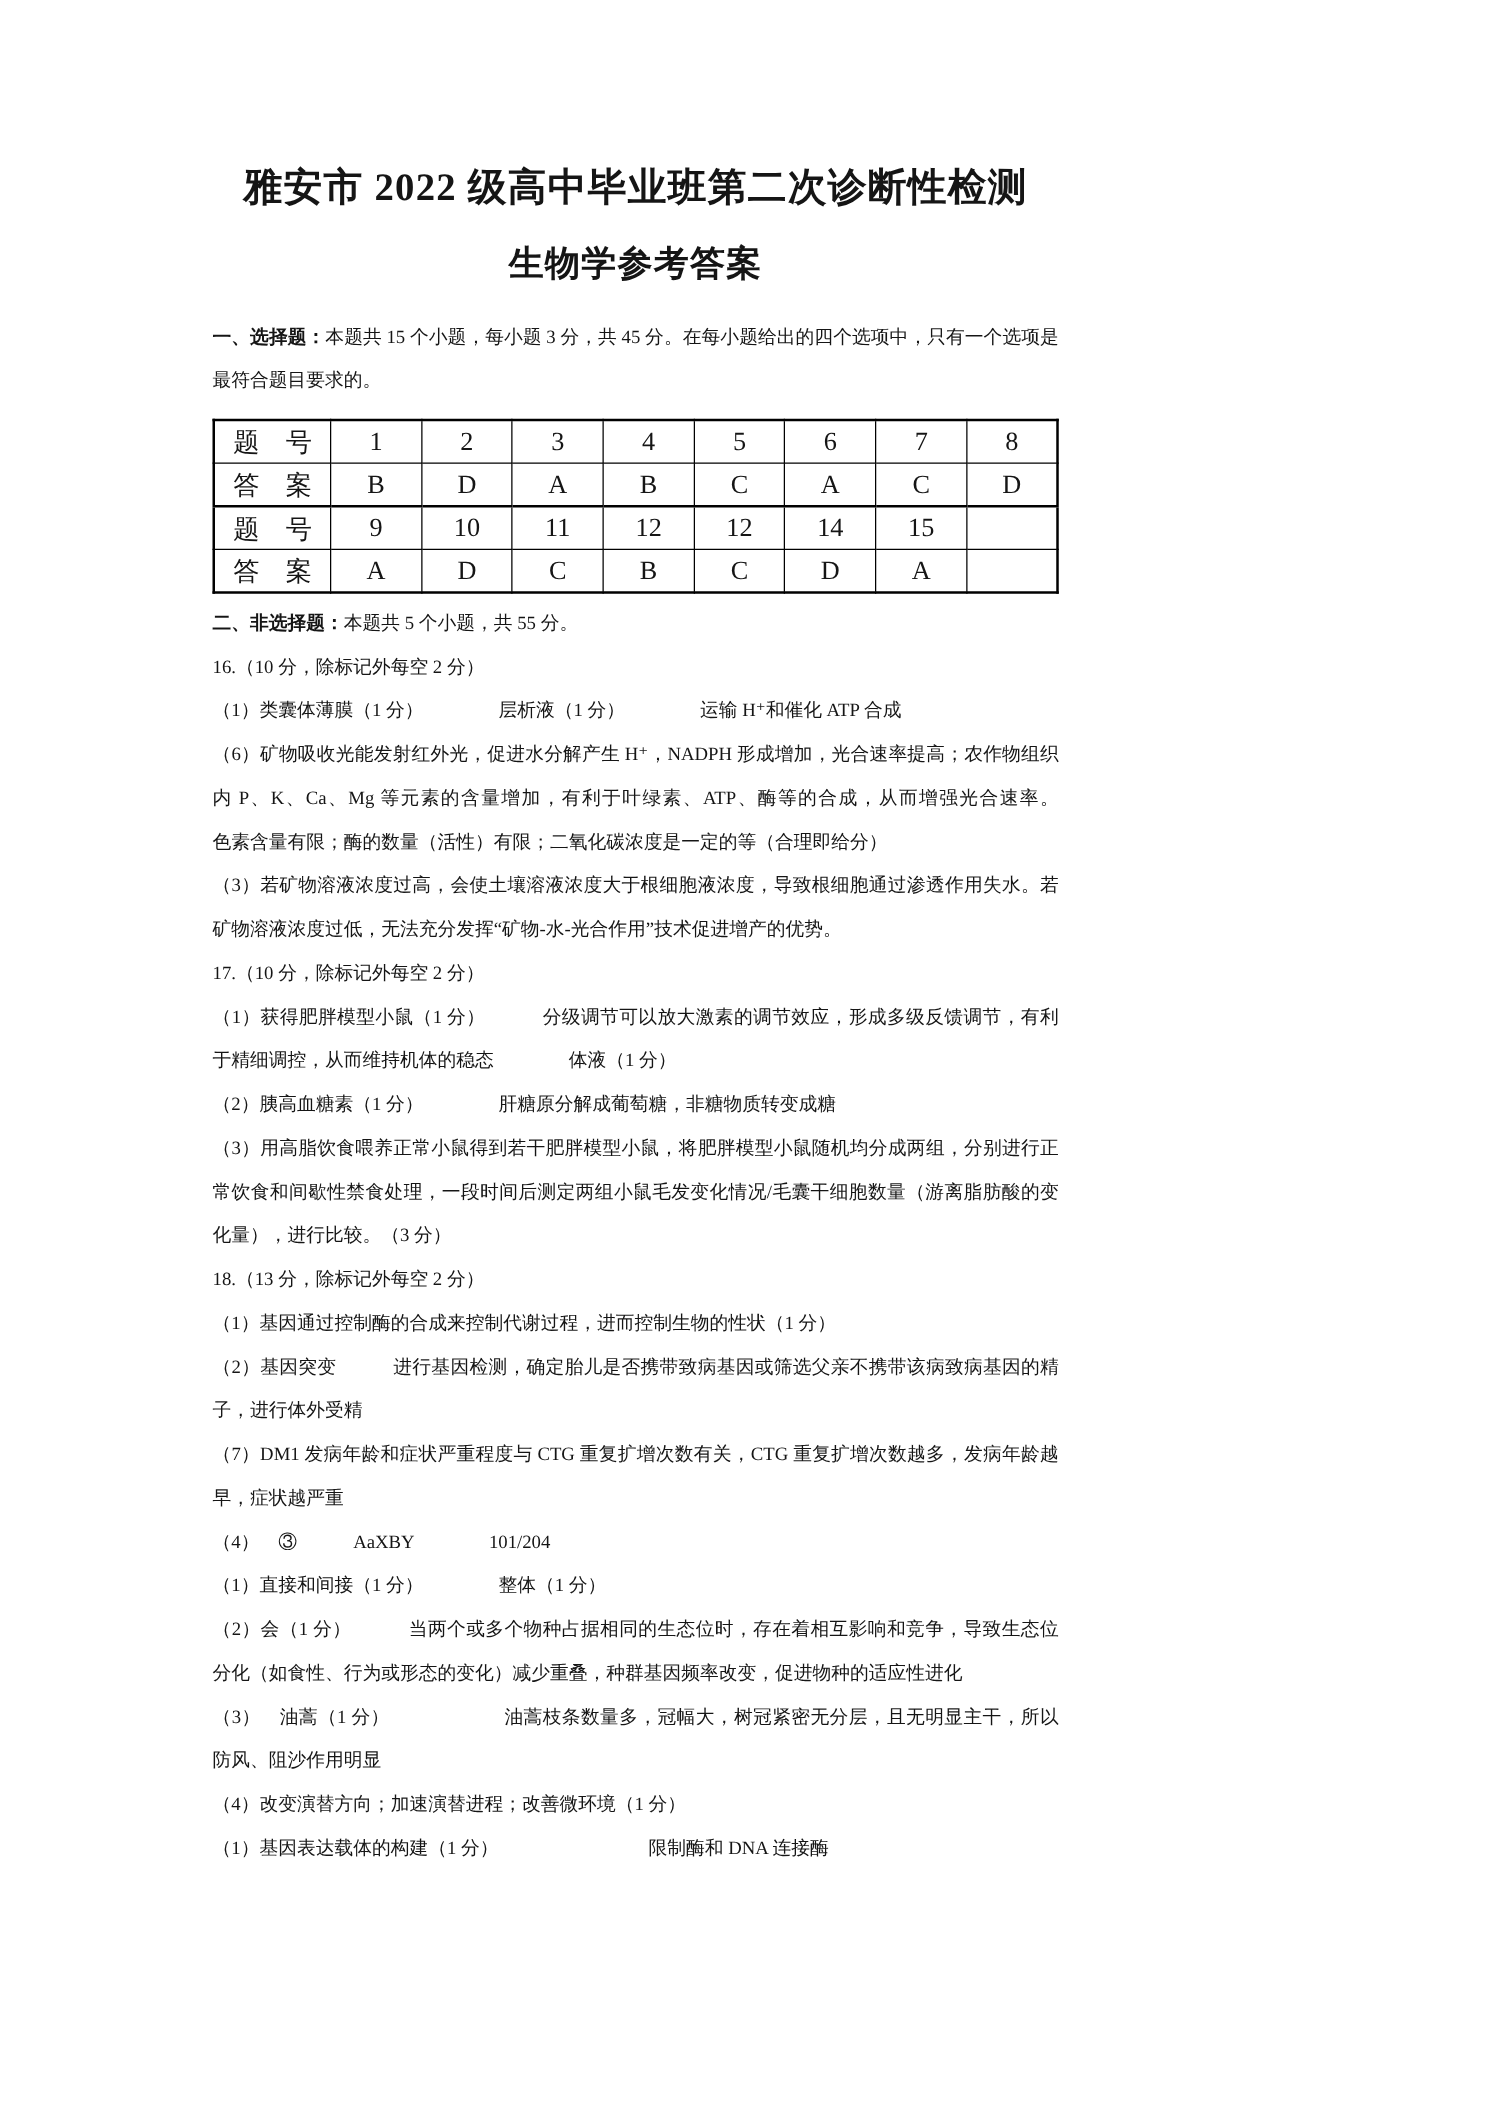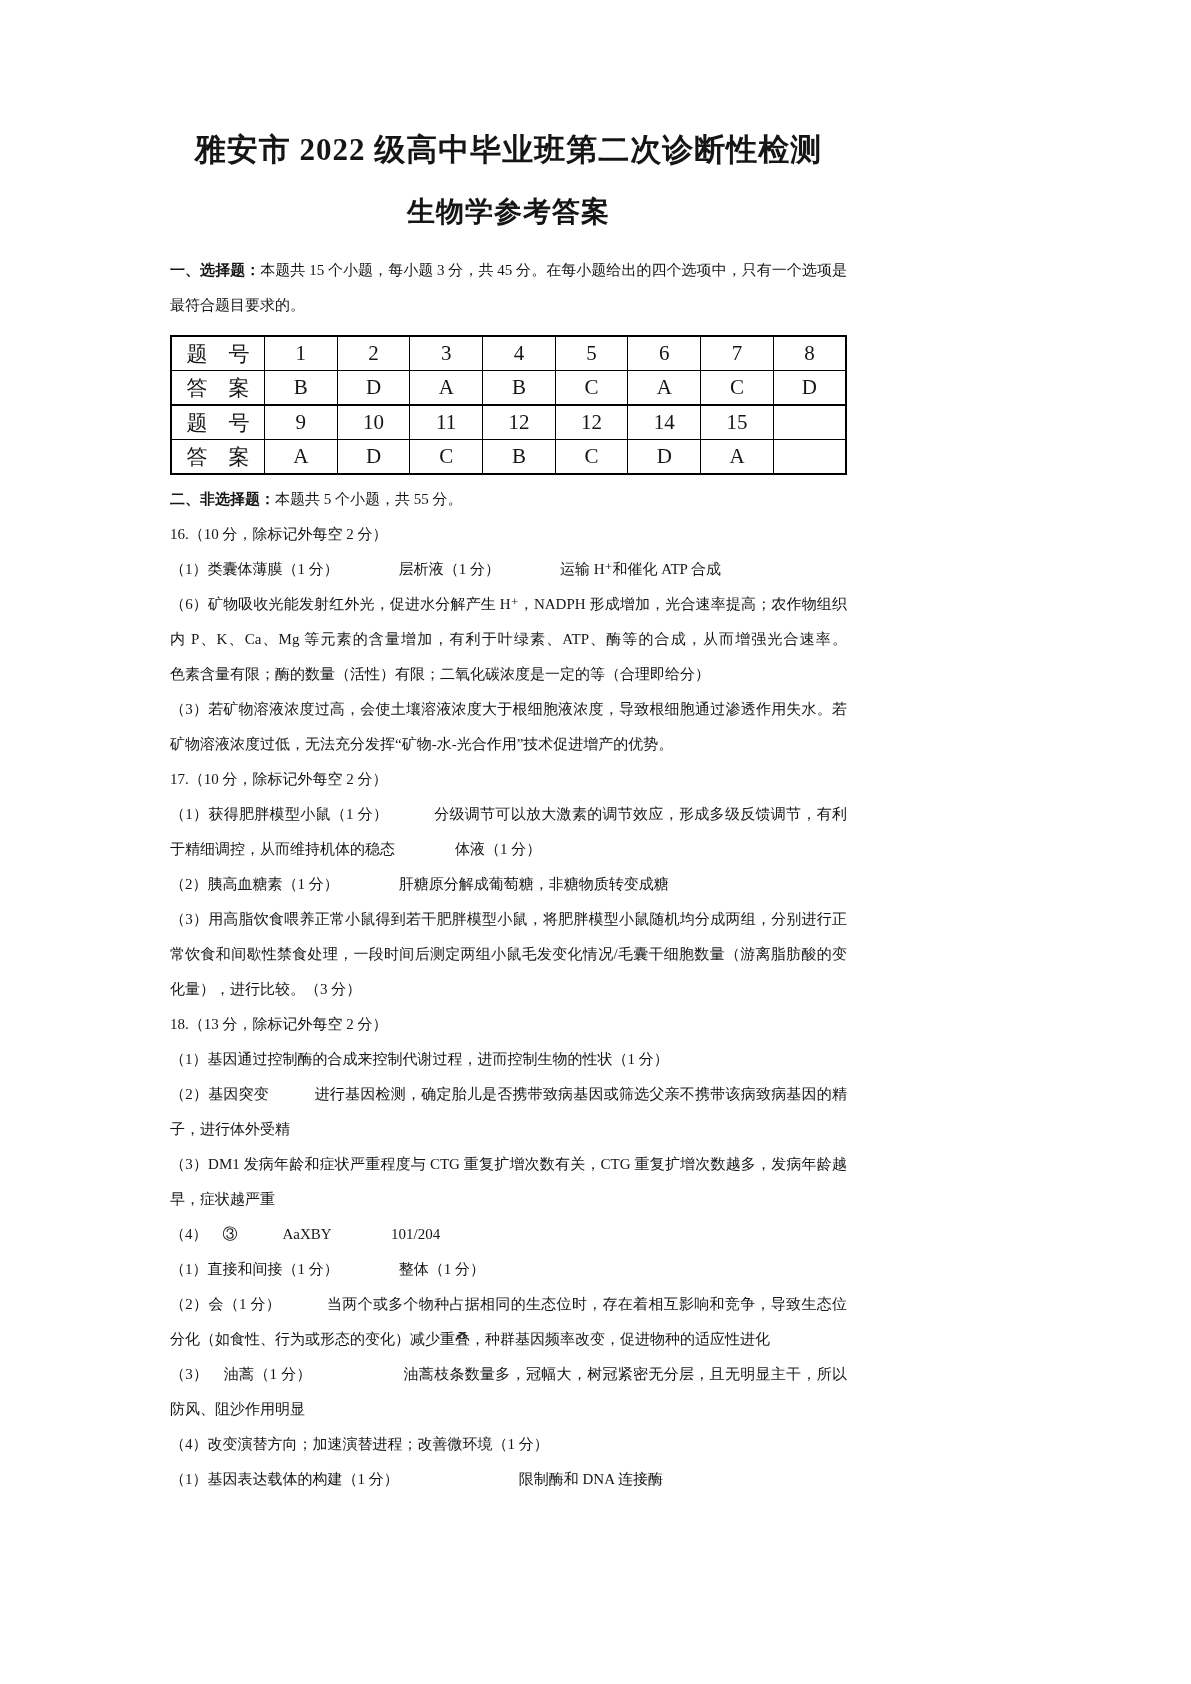--- a/index.html
+++ b/index.html
@@ -136,21 +136,21 @@
       <div class="q-block">
         <p class="q-heading">17.（10 分，除标记外每空 2 分）</p>
         <p class="q-para">（1）获得肥胖模型小鼠（1 分）　　　分级调节可以放大激素的调节效应，形成多级反馈调节，有利于精细调控，从而维持机体的稳态　　　　体液（1 分）</p>
         <p class="q-para">（2）胰高血糖素（1 分）　　　　肝糖原分解成葡萄糖，非糖物质转变成糖</p>
         <p class="q-para">（3）用高脂饮食喂养正常小鼠得到若干肥胖模型小鼠，将肥胖模型小鼠随机均分成两组，分别进行正常饮食和间歇性禁食处理，一段时间后测定两组小鼠毛发变化情况/毛囊干细胞数量（游离脂肪酸的变化量），进行比较。（3 分）</p>
       </div>
       <div class="q-block">
         <p class="q-heading">18.（13 分，除标记外每空 2 分）</p>
         <p class="q-para">（1）基因通过控制酶的合成来控制代谢过程，进而控制生物的性状（1 分）</p>
         <p class="q-para">（2）基因突变　　　进行基因检测，确定胎儿是否携带致病基因或筛选父亲不携带该病致病基因的精子，进行体外受精</p>
-        <p class="q-para">（3）DM1 发病年龄和症状严重程度与 CTG 重复扩增次数有关，CTG 重复扩增次数越多，发病年龄越早，症状越严重</p>
+        <p class="q-para">（7）DM1 发病年龄和症状严重程度与 CTG 重复扩增次数有关，CTG 重复扩增次数越多，发病年龄越早，症状越严重</p>
         <p class="q-para">（4）　③　　　AaXBY　　　　101/204</p>
       </div>
       <div class="q-block">
         <p class="q-para">（1）直接和间接（1 分）　　　　整体（1 分）</p>
         <p class="q-para">（2）会（1 分）　　　当两个或多个物种占据相同的生态位时，存在着相互影响和竞争，导致生态位分化（如食性、行为或形态的变化）减少重叠，种群基因频率改变，促进物种的适应性进化</p>
         <p class="q-para">（3）　油蒿（1 分）　　　　　　油蒿枝条数量多，冠幅大，树冠紧密无分层，且无明显主干，所以防风、阻沙作用明显</p>
         <p class="q-para">（4）改变演替方向；加速演替进程；改善微环境（1 分）</p>
       </div>
       <div class="q-block">
         <p class="q-para">（1）基因表达载体的构建（1 分）　　　　　　　　限制酶和 DNA 连接酶</p>

